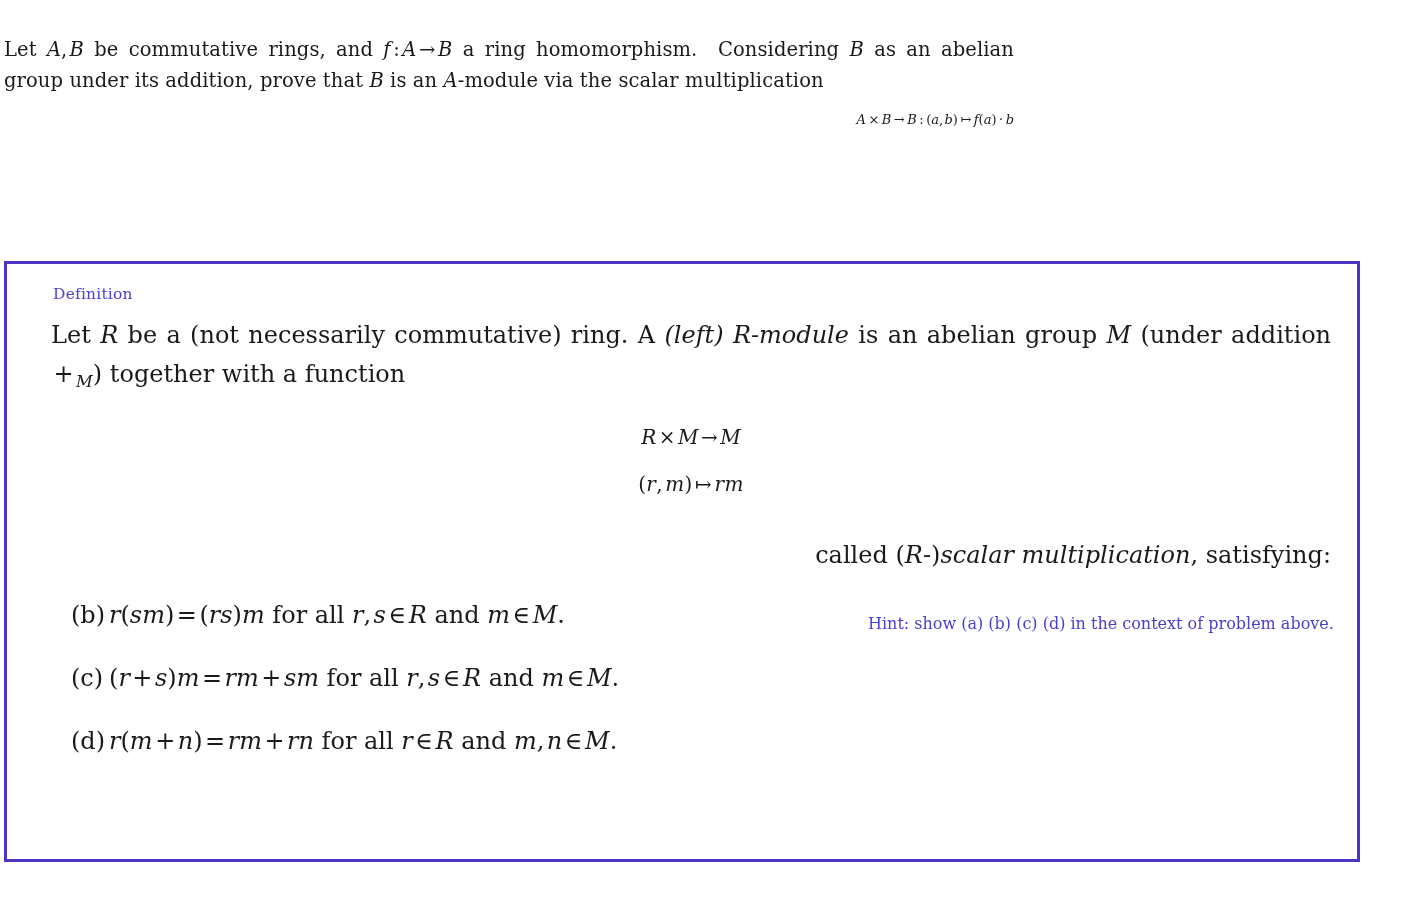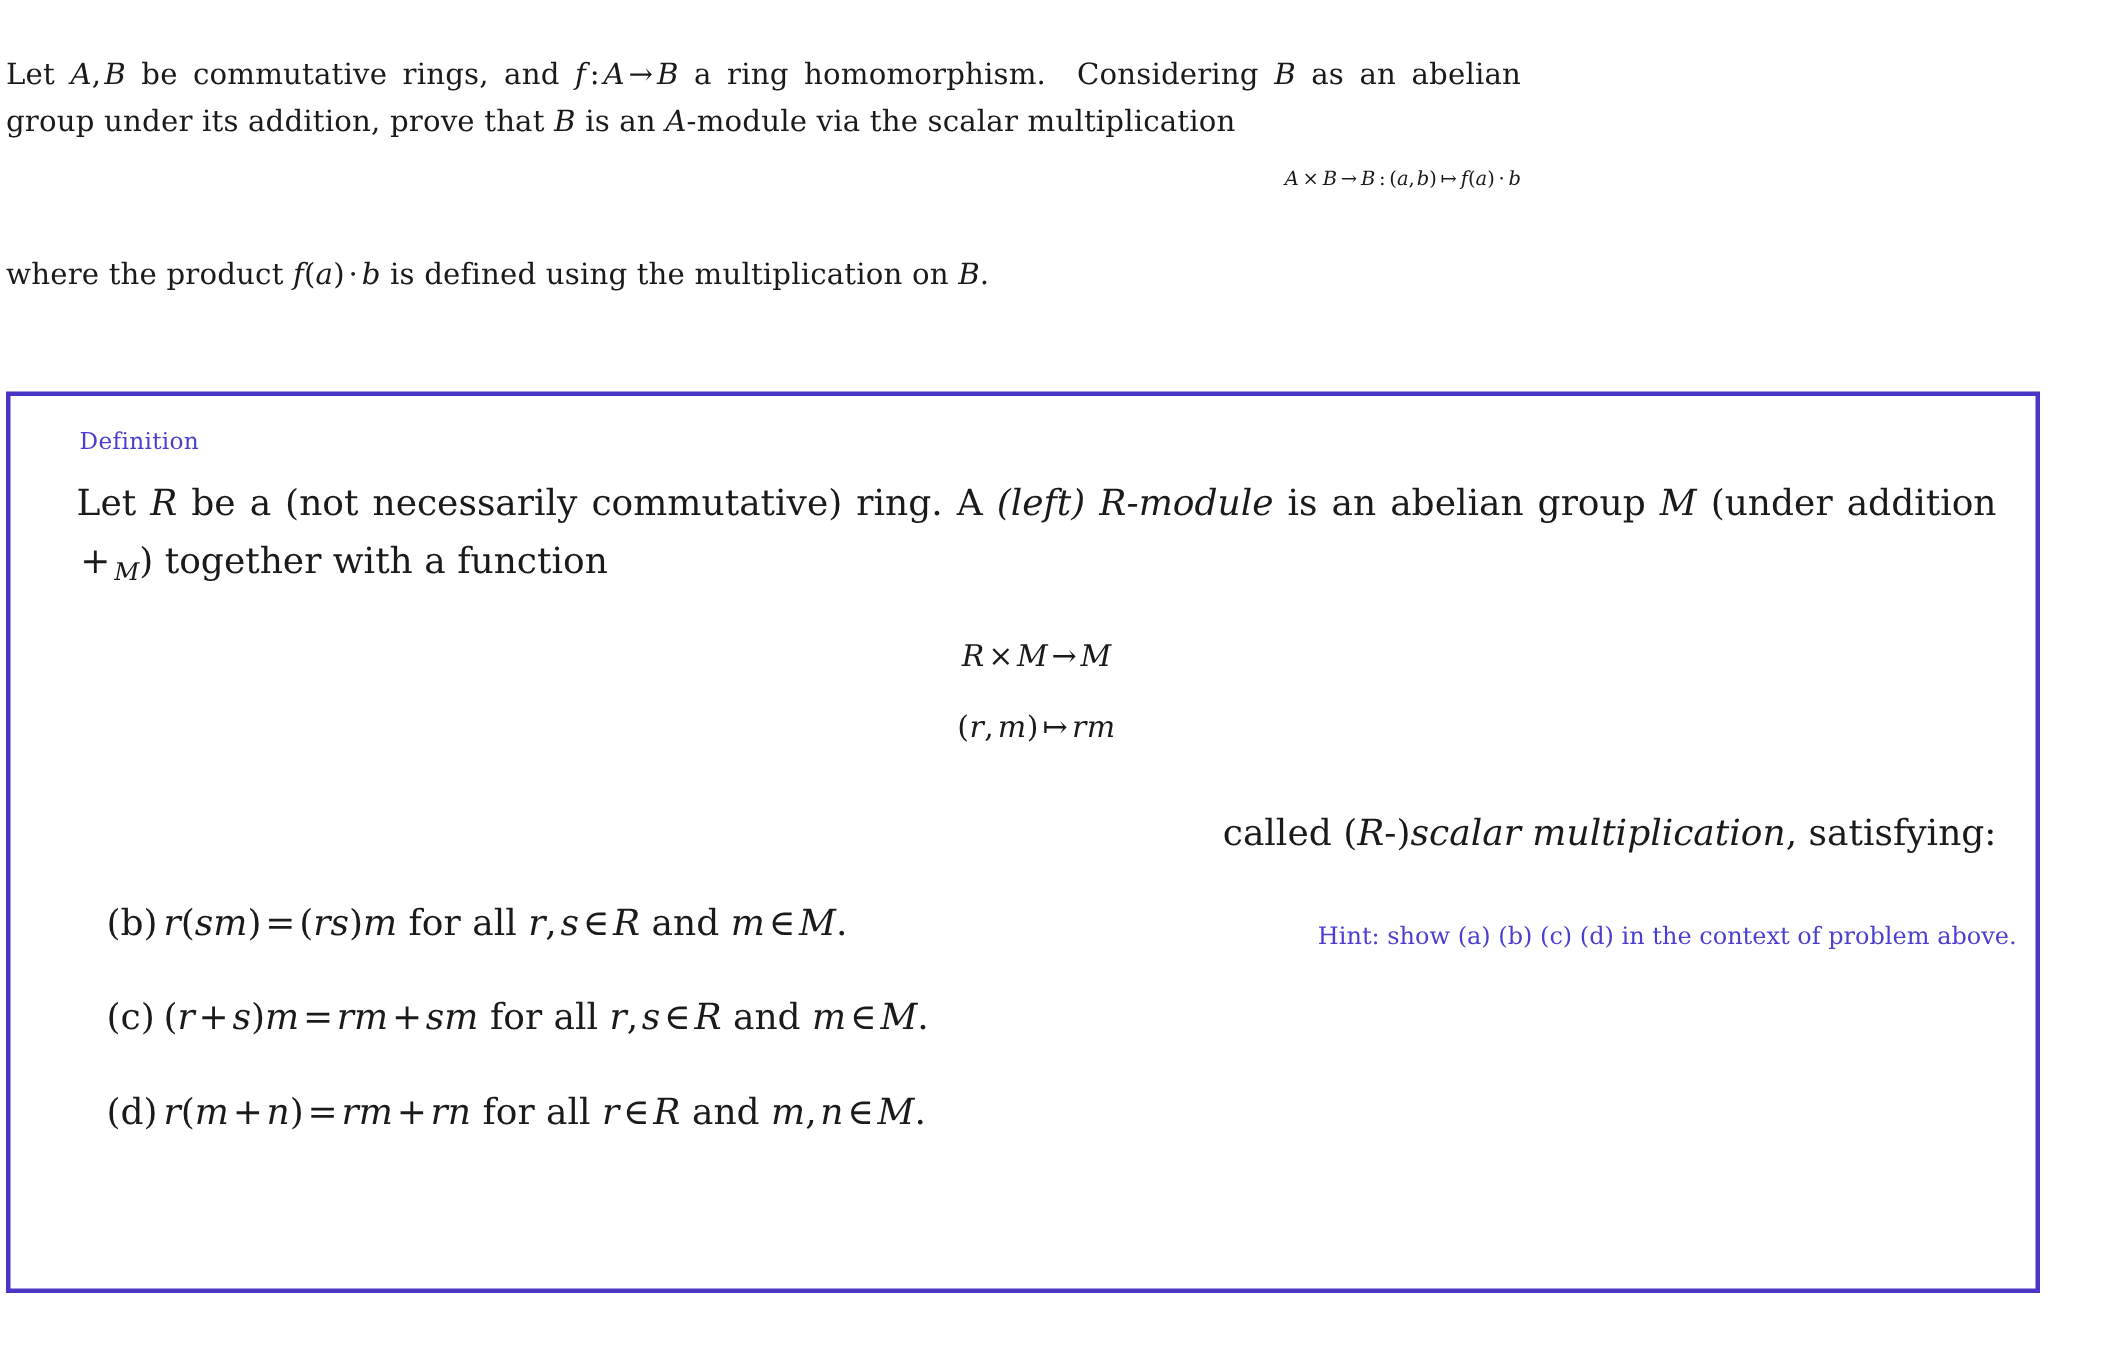--- a/index.html
+++ b/index.html
@@ -119,41 +119,37 @@
 
   
   #hint-note {
     position: absolute;
     left: 861px;
     top: 347px;
     width: 487px;
     font-size: 16px;
     line-height: 26px;
     color: #4a3fd0;
-    text-align: center;
   }
 </style>
 </head>
 <body>
 
 <div id="problem-statement">
 
   <div class="prose">
     <span><span class="mup">Let </span><span class="mi">A</span><span class="mup">, </span><span class="mi">B</span><span class="mup"> be commutative rings, and </span><span class="mi">f</span><span class="op">:</span><span class="mi">A</span><span class="op">→</span><span class="mi">B</span><span class="mup"> a ring homomorphism.</span>&nbsp; <span class="mup">Considering</span></span>
     <span><span class="mi">B</span><span class="mup"> as an abelian group under its addition, prove that </span><span class="mi">B</span><span class="mup"> is an </span><span class="mi">A</span><span class="mup">-module via the scalar</span></span>
     <span><span class="mup">multiplication</span></span>
   </div>
 
   <div class="display-eq">
     <span class="mi">A</span><span class="op">×</span><span class="mi">B</span><span class="op">→</span><span class="mi">B</span><span class="op">:</span><span class="mup">(</span><span class="mi">a</span><span class="mup">, </span><span class="mi">b</span><span class="mup">)</span><span class="op">↦</span><span class="mi">f</span><span class="mup">(</span><span class="mi">a</span><span class="mup">)</span><span class="op">·</span><span class="mi">b</span>
   </div>
 
-  <div class="prose prose-last">
-    <span class="mup">where the product </span><span class="mi">f</span><span class="mup">(</span><span class="mi">a</span><span class="mup">)</span><span class="op">·</span><span class="mi">b</span><span class="mup"> is defined using the multiplication on </span><span class="mi">B</span><span class="mup">.</span>
-  </div>
 
 </div>
 
 <div id="definition-box">
 
   <div id="definition-label">Definition</div>
 
   <div id="definition-body">
 
     <div class="def-prose">

